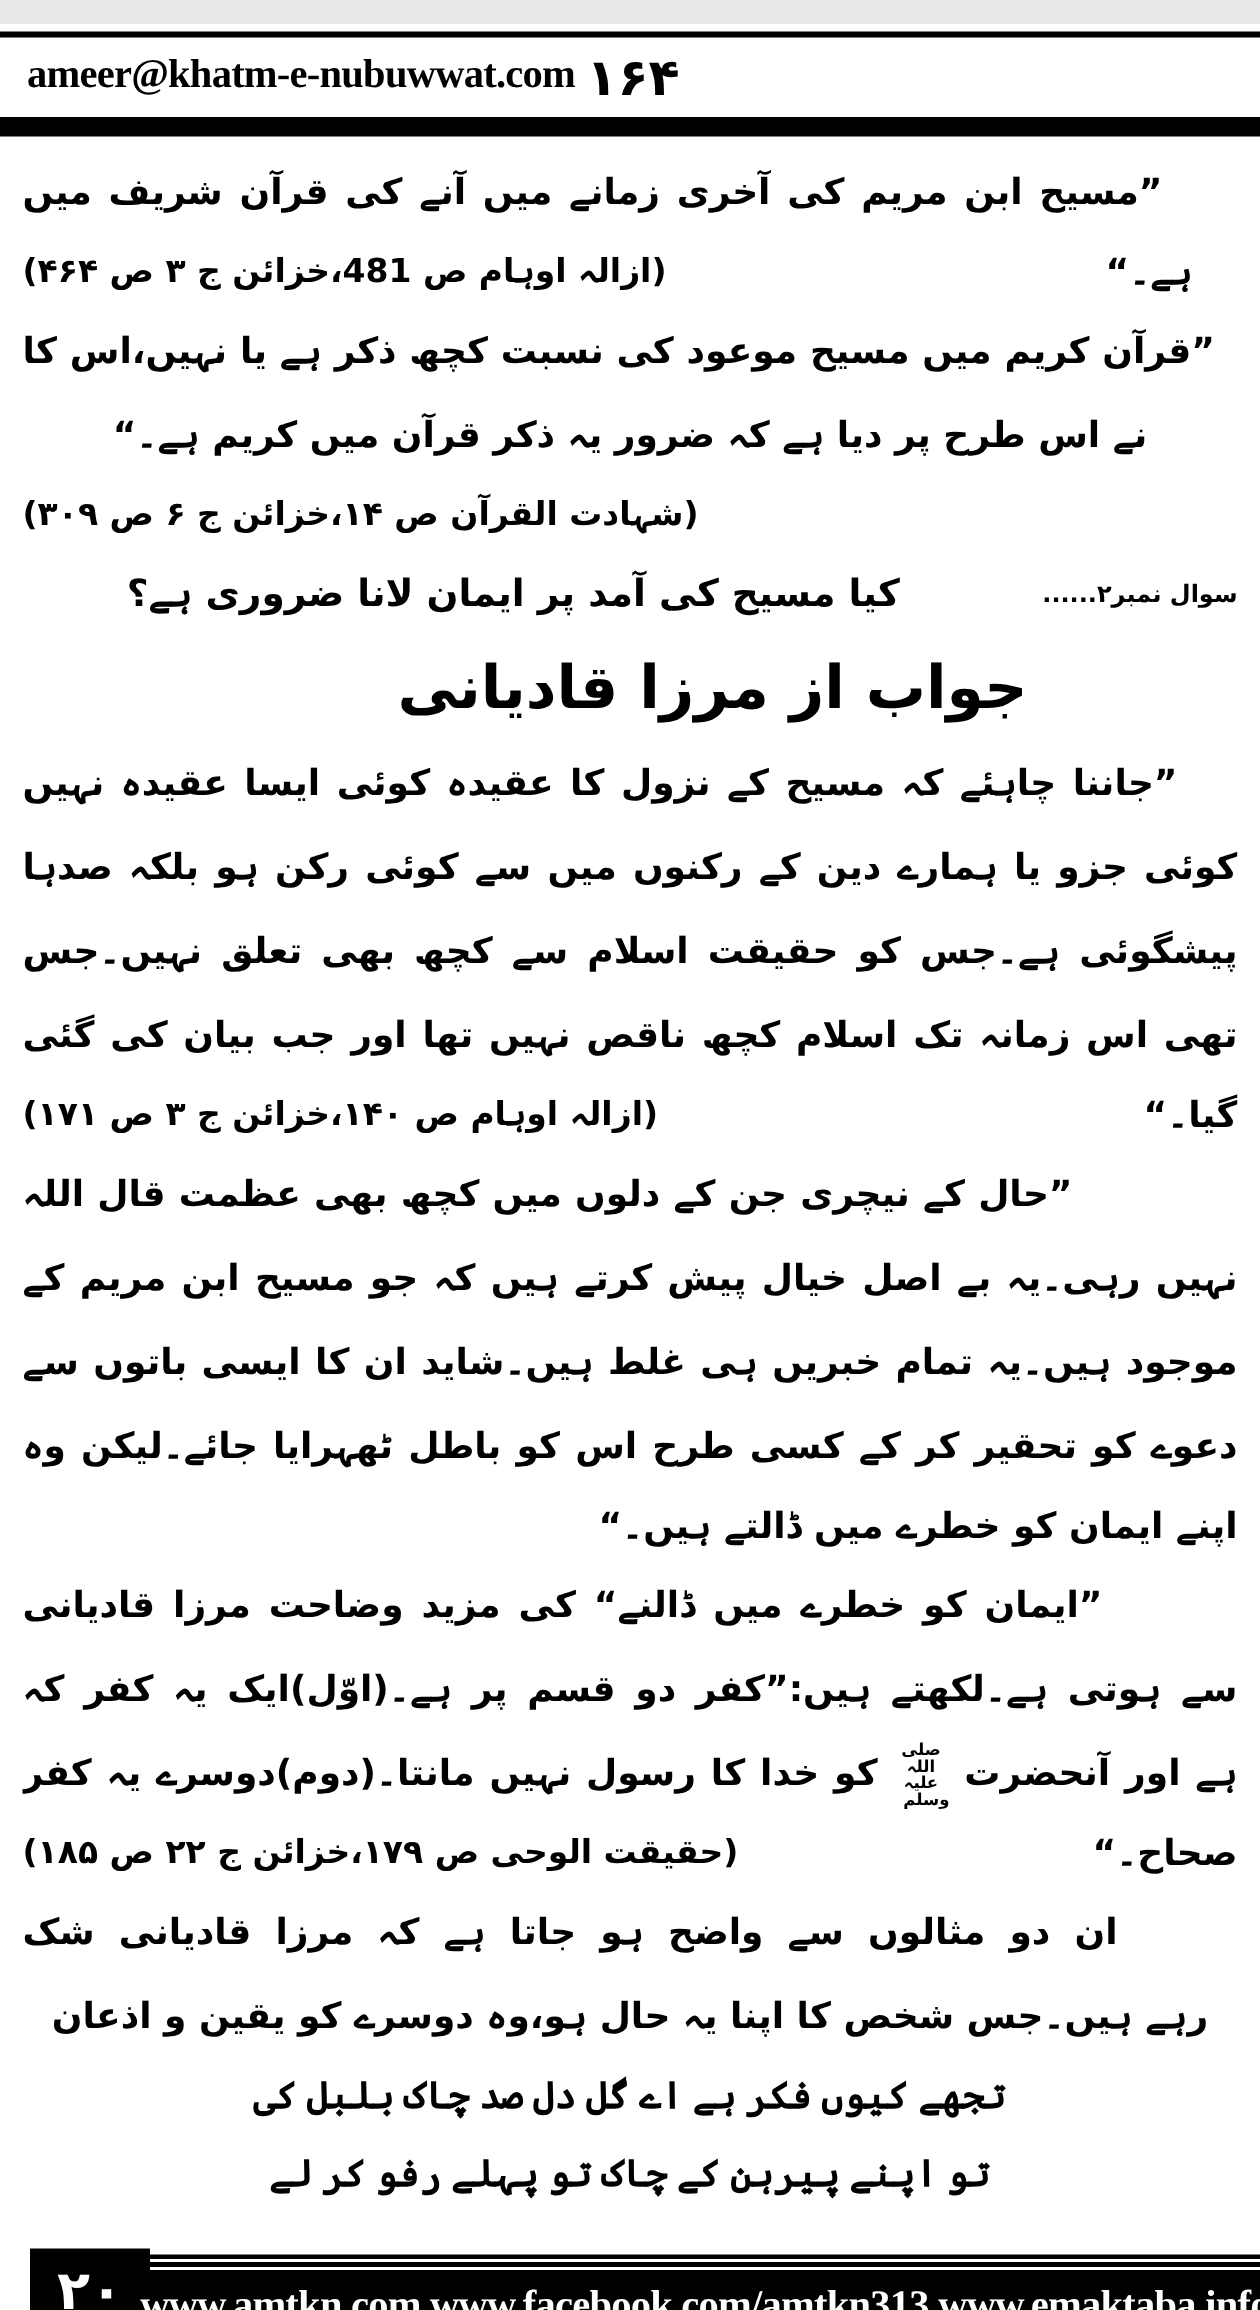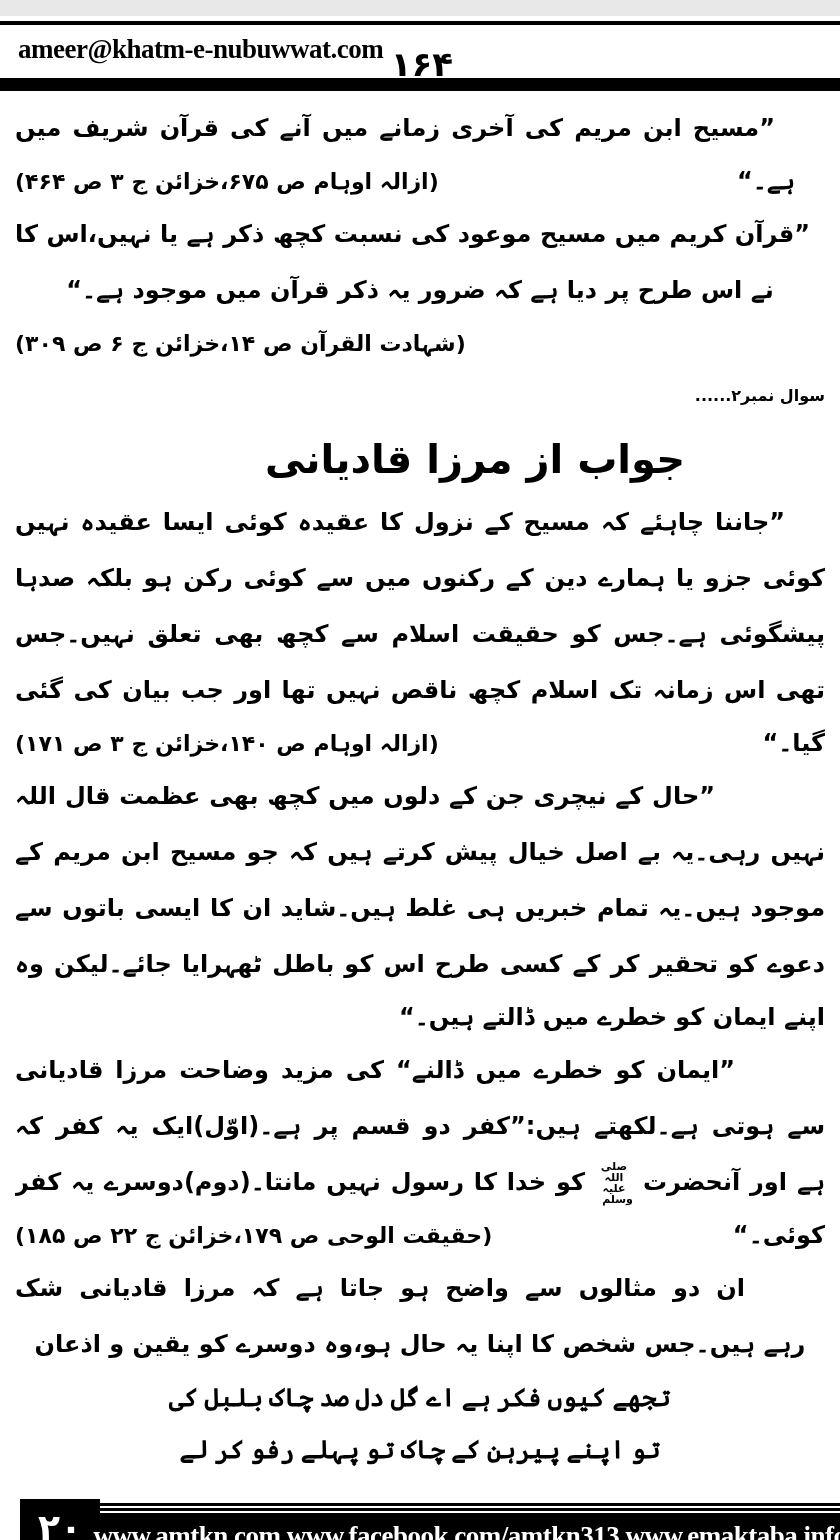--- a/index.html
+++ b/index.html
@@ -8,21 +8,21 @@
     overflow:hidden;font-family:"DejaVu Sans",sans-serif;margin:16px auto;
   }
   
   .top-rule{position:absolute;top:5px;left:0;width:100%;height:4px;background:#000;}
   .header{position:absolute;top:12px;left:18px;right:14px;height:48px;}
   .email{
     position:absolute;left:0;top:6px;
     font-family:"Liberation Serif",serif;font-weight:bold;font-size:27px;letter-spacing:-0.5px;
   }
   .hdr-page-num{
-    position:absolute;left:50%;transform:translateX(-50%);top:16px;
+    position:absolute;left:50%;transform:translateX(-50%);top:4px;
     font-size:34px;font-weight:bold;direction:rtl;
   }
   .hdr-title{
     position:absolute;right:0;top:8px;direction:rtl;
     font-size:23px;font-weight:bold;
   }
   .thick-rule{position:absolute;top:62px;left:0;width:100%;height:13px;background:#000;}
   
   .content{
     position:absolute;top:84px;left:15px;right:15px;direction:rtl;
@@ -82,34 +82,35 @@
   </div>
 
   <div class="thick-rule"></div>
 
   <div class="content">
 
     <div>
       <div class="tl ind50">”مسیح ابن مریم کی آخری زمانے میں آنے کی قرآن شریف میں پیشگوئی موجود</div>
       <div class="refrow p1">
         <span class="ending">ہے۔“</span>
-        <span class="ref">(ازالہ اوہام ص ۶۷۵،خزائن ج ۳ ص ۴۶۴)</span>
+        <span class="ref">(ازالہ اوہام ص 481،خزائن ج ۳ ص ۴۶۴)</span>
       </div>
     </div>
 
     <div>
       <div class="tl ind15">”قرآن کریم میں مسیح موعود کی نسبت کچھ ذکر ہے یا نہیں،اس کا فیصلہ دلائل قطعیہ</div>
-      <div class="tl centerline">نے اس طرح پر دیا ہے کہ ضرور یہ ذکر قرآن میں موجود ہے۔“</div>
+      <div class="tl centerline">نے اس طرح پر دیا ہے کہ ضرور یہ ذکر قرآن میں کریم ہے۔“</div>
       <div class="refrow ref-only">
         <span class="ref">(شہادت القرآن ص ۱۴،خزائن ج ۶ ص ۳۰۹)</span>
       </div>
     </div>
 
     <div class="qrow">
       <span class="q-label">سوال نمبر۲......</span>
+      <span class="q-text">کیا مسیح کی آمد پر ایمان لانا ضروری ہے؟</span>
     </div>
 
     <div class="answer-heading">جواب از مرزا قادیانی</div>
 
     <div>
       <div class="tl ind40">”جاننا چاہئے کہ مسیح کے نزول کا عقیدہ کوئی ایسا عقیدہ نہیں ہے جو ہماری ایمانیات کی</div>
       <div class="tl">کوئی جزو یا ہمارے دین کے رکنوں میں سے کوئی رکن ہو بلکہ صدہا پیشگوئیوں میں سے یہ ایک</div>
       <div class="tl">پیشگوئی ہے۔جس کو حقیقت اسلام سے کچھ بھی تعلق نہیں۔جس زمانہ تک یہ پیشگوئی بیان نہیں کی گئی</div>
       <div class="tl">تھی اس زمانہ تک اسلام کچھ ناقص نہیں تھا اور جب بیان کی گئی تو اس سے اسلام کچھ کامل نہیں ہو</div>
       <div class="refrow">
@@ -130,21 +131,21 @@
 
     <div>
       <div class="tl ind90">”ایمان کو خطرے میں ڈالنے“ کی مزید وضاحت مرزا قادیانی کی ایک اور عبارت</div>
       <div class="tl">سے ہوتی ہے۔لکھتے ہیں:”کفر دو قسم پر ہے۔(اوّل)ایک یہ کفر کہ ایک شخص اسلام سے انکار کرتا</div>
       <div class="tl">
         <span>ہے اور آنحضرت</span>
         <span class="honorific">صلی اللہ علیہ وسلم</span>
         <span>کو خدا کا رسول نہیں مانتا۔(دوم)دوسرے یہ کفر کہ مثلاً وہ مسیح موعود کو نہیں</span>
       </div>
       <div class="refrow">
-        <span class="ending">کوئی۔“</span>
+        <span class="ending">صحاح۔“</span>
         <span class="ref">(حقیقت الوحی ص ۱۷۹،خزائن ج ۲۲ ص ۱۸۵)</span>
       </div>
     </div>
 
     <div>
       <div class="tl ind80">ان دو مثالوں سے واضح ہو جاتا ہے کہ مرزا قادیانی شک وارتیاب کی وادی میں بھٹک</div>
       <div class="tl centerline">رہے ہیں۔جس شخص کا اپنا یہ حال ہو،وہ دوسرے کو یقین و اذعان کیونکر دے سکتا ہے؟</div>
     </div>
 
     <div>

